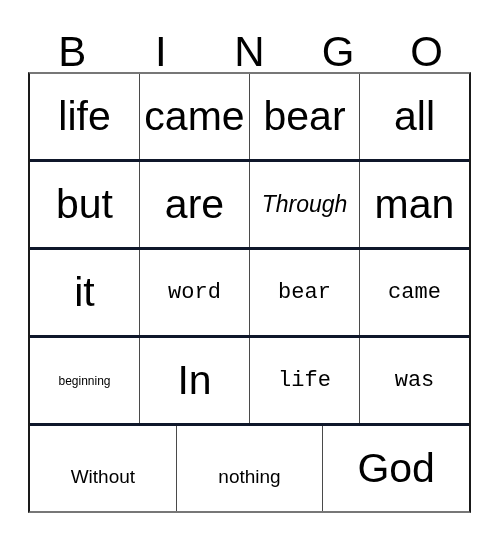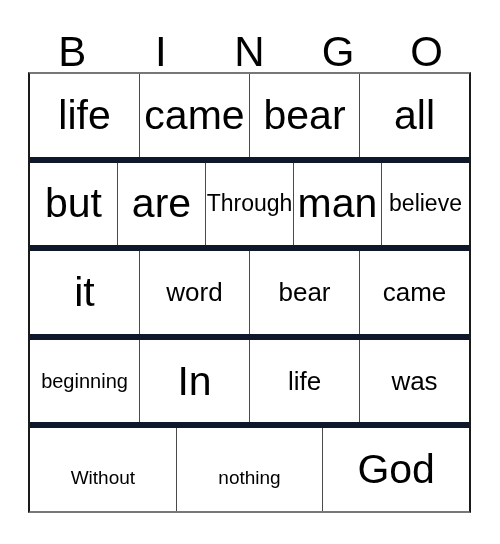--- a/index.html
+++ b/index.html
@@ -62,21 +62,21 @@
     display: flex;
     flex-direction: column;
     background: #ffffff;
   }
   .grid-row {
     flex: 1 1 0;
     display: flex;
     min-height: 0;
   }
   .grid-row + .grid-row {
-    border-top: 6px solid #0f172a;
+    border-top: 3px solid #0f172a;
   }
   .grid-cell {
     flex: 1 1 0;
     min-width: 0;
     position: relative;
     display: flex;
     align-items: center;
     justify-content: center;
     overflow: hidden;
     background: #ffffff;
@@ -86,24 +86,24 @@
   }
   .cell-text {
     color: #000000;
     line-height: 1;
     white-space: nowrap;
     text-align: center;
     display: block;
     padding: 0 1px;
   }
   .fs-lg  { font-size: 41px; }
-  .fs-md  { font-size: 26px; }
-  .fs-sm  { font-size: 23px; }
+  .fs-md  { font-size: 22px; font-family: Liberation Mono, monospace; }
+  .fs-sm  { font-size: 23px; font-style: italic; }
   .fs-xs  { font-size: 19px; margin-top: 16px; }
-  .fs-xxs { font-size: 20px; text-align: right; }
+  .fs-xxs { font-size: 12px; text-align: right; }
 </style>
 </head>
 <body>
 
 <div id="bingo-card">
 
   <div id="header-row">
     <div class="header-cell">
       <span class="header-letter">B</span>
     </div>
@@ -144,23 +144,20 @@
       </div>
       <div class="grid-cell">
         <span class="cell-text fs-lg">are</span>
       </div>
       <div class="grid-cell">
         <span class="cell-text fs-sm">Through</span>
       </div>
       <div class="grid-cell">
         <span class="cell-text fs-lg">man</span>
       </div>
-      <div class="grid-cell">
-        <span class="cell-text fs-sm">believe</span>
-      </div>
     </div>
 
     <div class="grid-row">
       <div class="grid-cell">
         <span class="cell-text fs-lg">it</span>
       </div>
       <div class="grid-cell">
         <span class="cell-text fs-md">word</span>
       </div>
       <div class="grid-cell">

